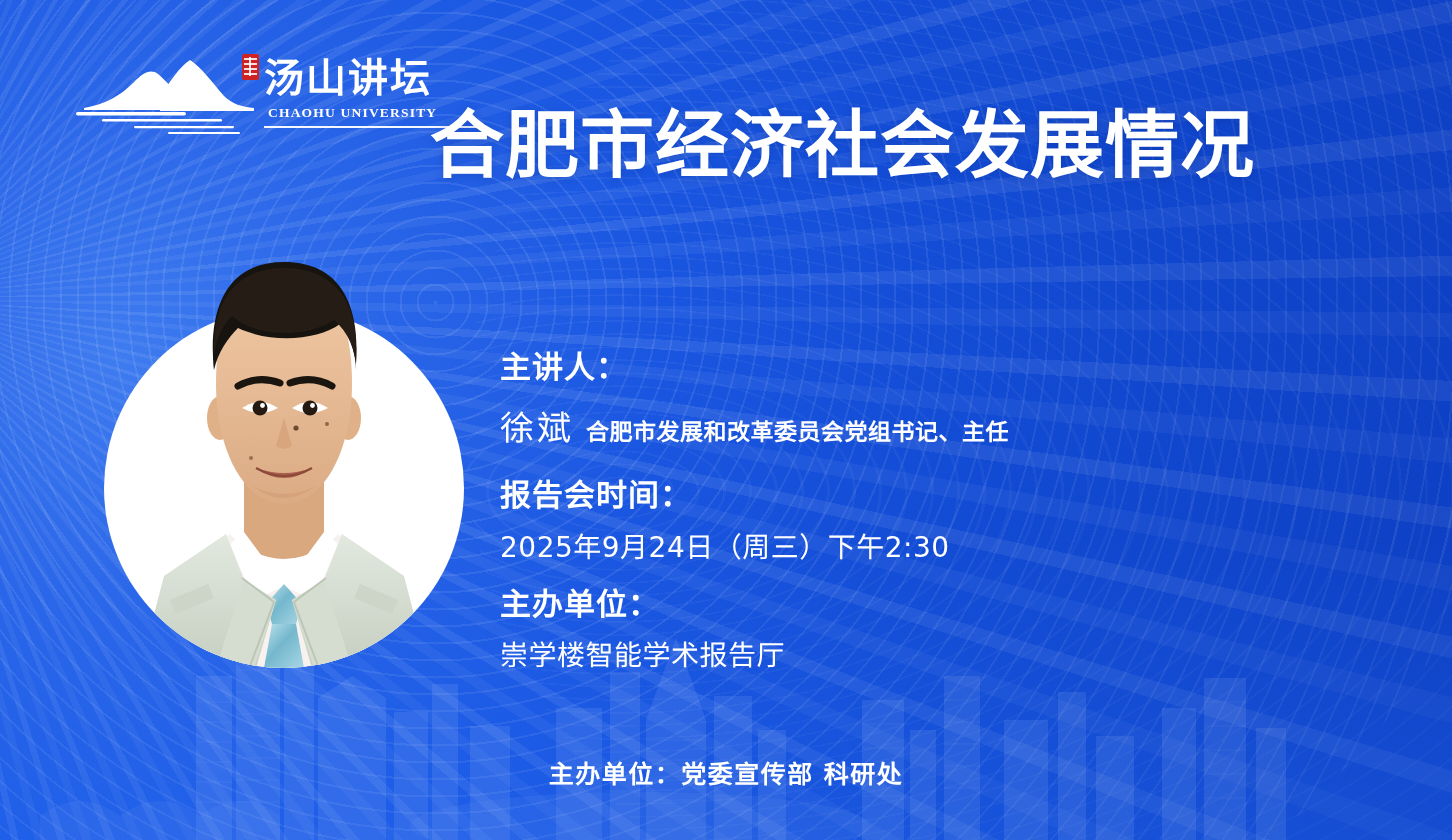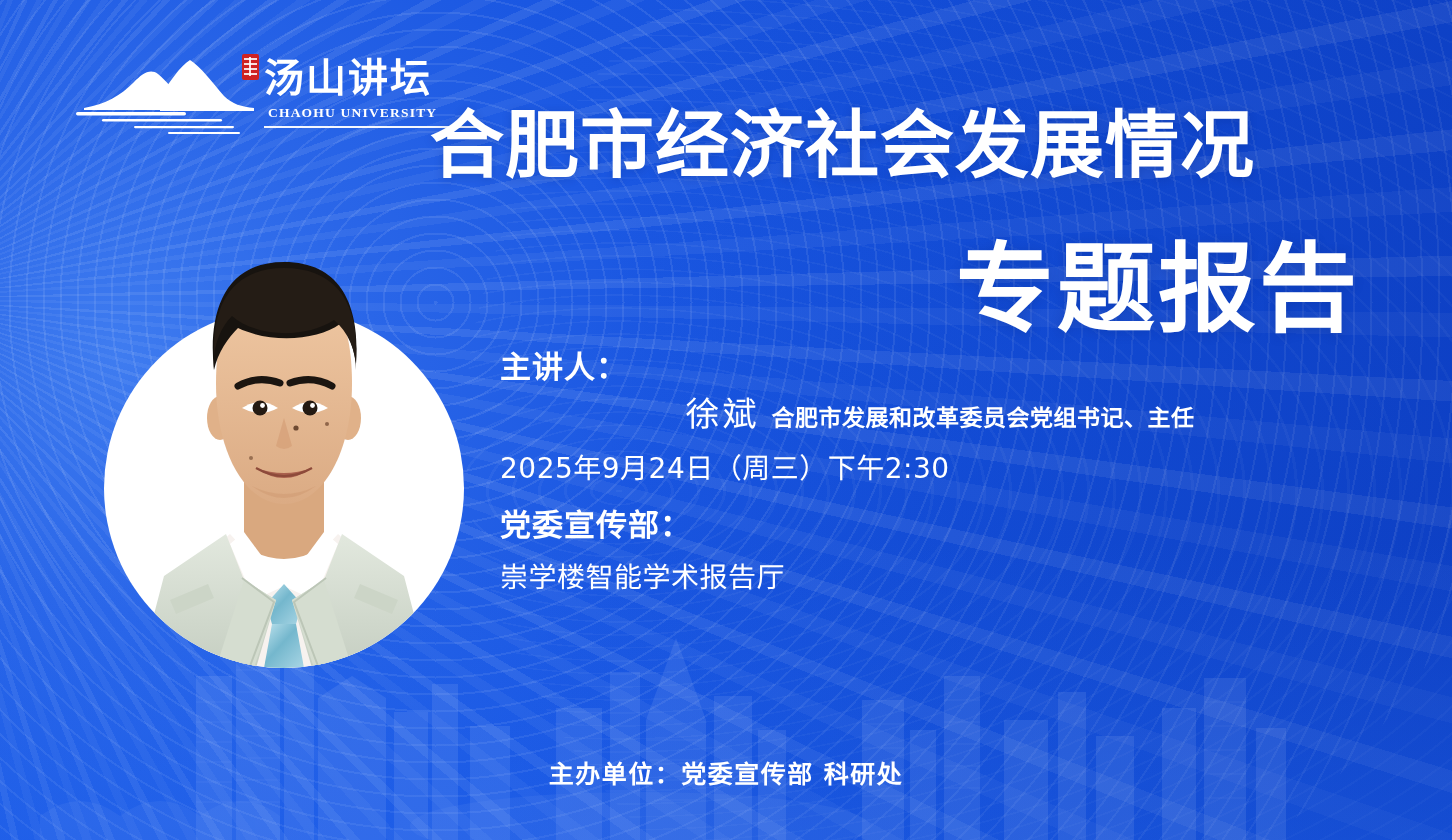--- a/index.html
+++ b/index.html
@@ -159,21 +159,21 @@
 
   
   .info { position: absolute; left: 500px; top: 348px; width: 880px; }
   .info-label {
     font-size: 31px; font-weight: 700; color: #ffffff;
     letter-spacing: 1px; line-height: 1.25;
     font-family: "DejaVu Sans", "Liberation Sans", sans-serif;
   }
   .speaker-row {
     display: flex; align-items: baseline; gap: 12px;
-    justify-content: center;
+    margin-top: 14px;
   }
   .speaker-name {
     font-size: 34px; font-weight: 400; color: #ffffff; letter-spacing: 3px;
     font-family: "DejaVu Sans", "Liberation Sans", sans-serif;
   }
   .speaker-title {
     font-size: 23px; font-weight: 700; color: #ffffff; letter-spacing: .5px;
     font-family: Liberation Mono, monospace;
   }
   .label-time { margin-top: 26px; }
@@ -256,21 +256,20 @@
         <rect x="96" y="80" width="72" height="2" rx="1"></rect>
       </g>
     </svg>
     <div class="logo-seal"></div>
     <div class="logo-cn">汤山讲坛</div>
     <div class="logo-rule"></div>
     <div class="logo-en">CHAOHU UNIVERSITY</div>
   </div>
 
   <div class="headline-1">合肥市经济社会发展情况</div>
-  <div class="headline-2">专题报告</div>
 
   <div class="portrait">
     <div class="portrait-clip">
       <div class="portrait-disc"></div>
       <svg class="p-svg" viewBox="0 0 360 440">
         <defs>
           <clipPath id="discClip">
               <circle cx="180" cy="260" r="180"></circle>
             </clipPath>
           <linearGradient id="suitG" x1="0" y1="0" x2="0" y2="1">
@@ -347,23 +346,24 @@
     </div>
   </div>
 
   <div class="info">
     <div class="info-label">主讲人：</div>
     <div class="speaker-row">
       <span class="speaker-name">徐斌</span>
       <span class="speaker-title">合肥市发展和改革委员会党组书记、主任</span>
     </div>
 
+    <div class="info-label label-time">报告会时间：</div>
     <div class="value-plain">2025年9月24日（周三）下午2:30</div>
 
-    <div class="info-label label-place">党委宣传部：</div>
+    <div class="info-label label-place">主办单位：</div>
     <div class="value-plain">崇学楼智能学术报告厅</div>
   </div>
 
   <div class="footer">
     <span class="footer-text">主办单位：党委宣传部  科研处</span>
   </div>
 
 </div>
 
 </body></html>

